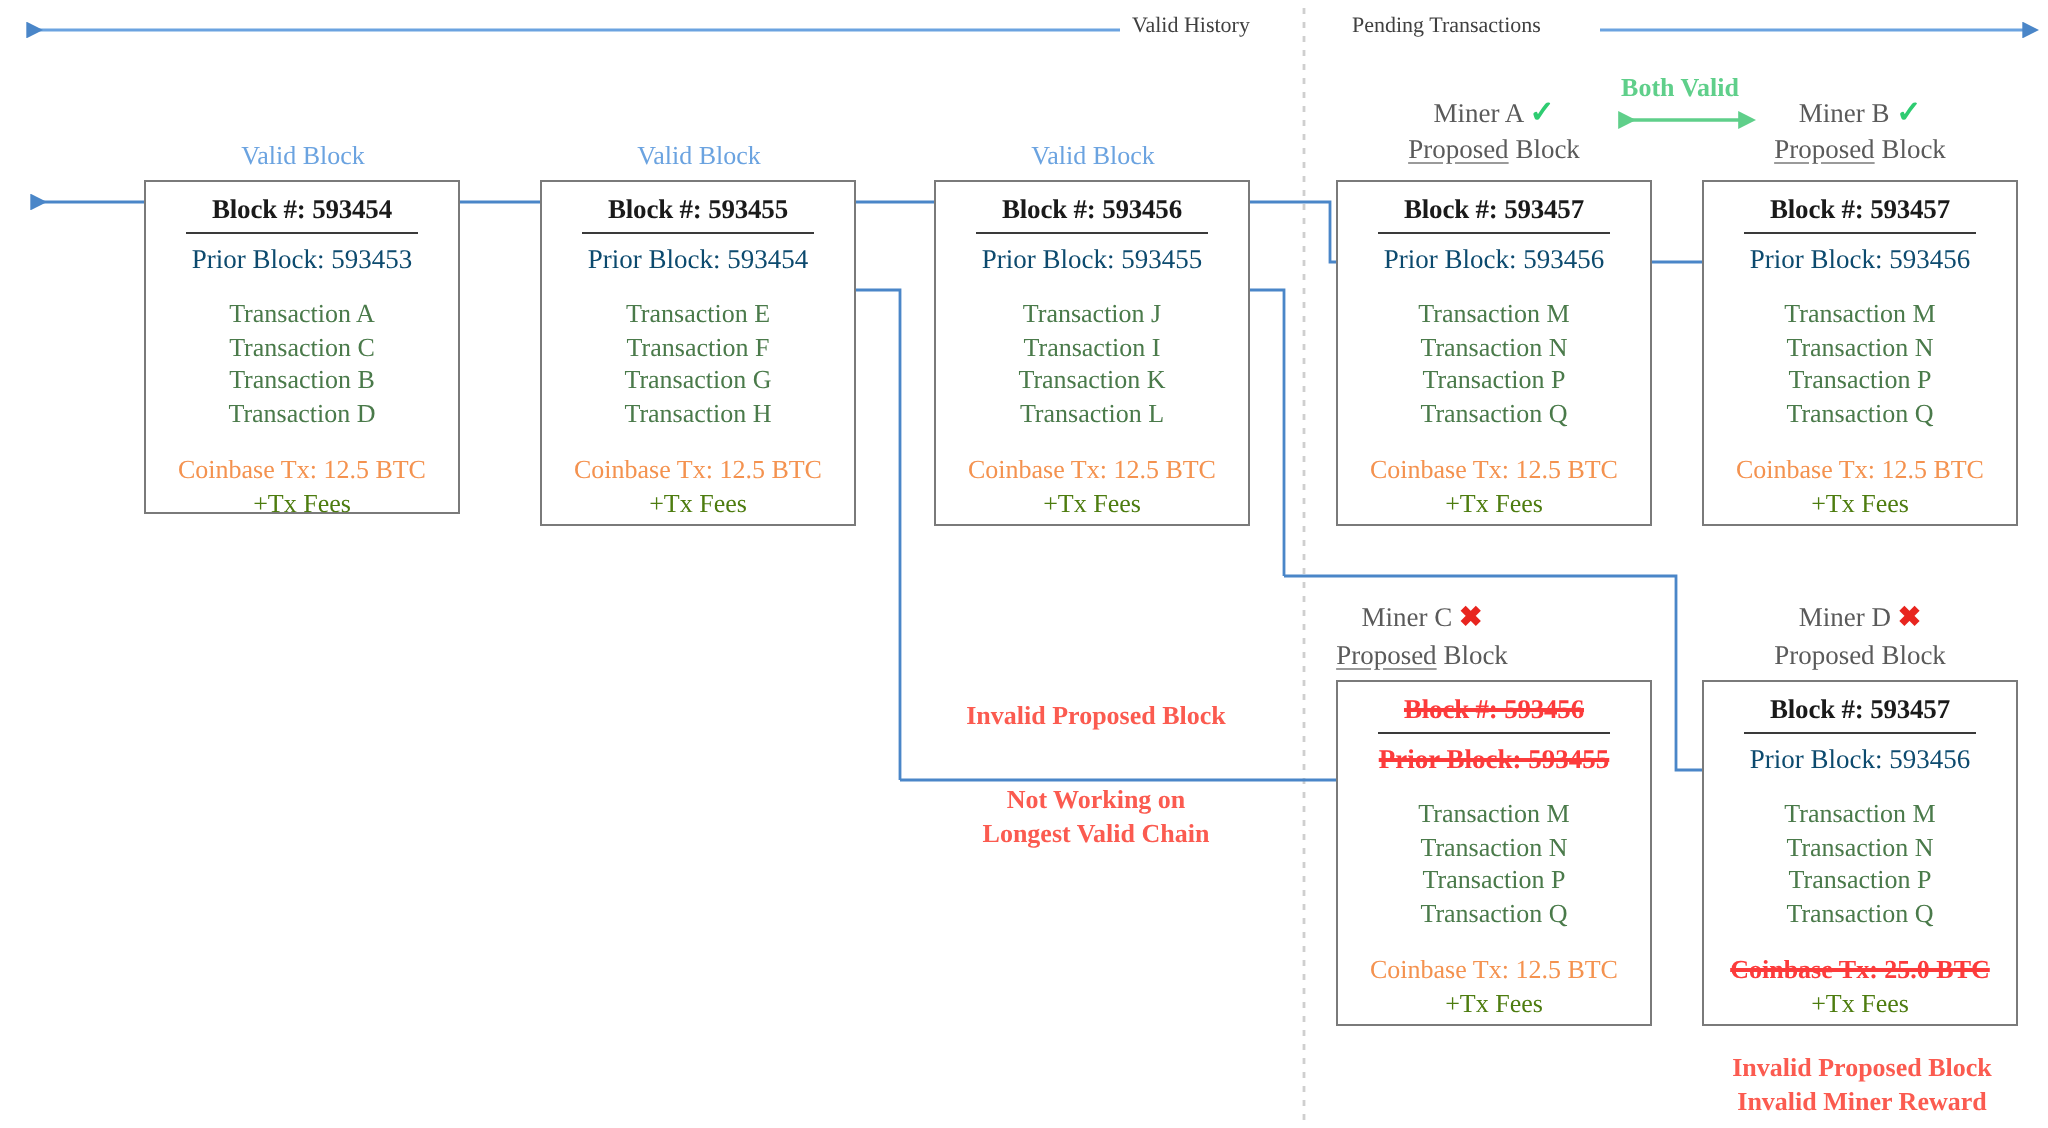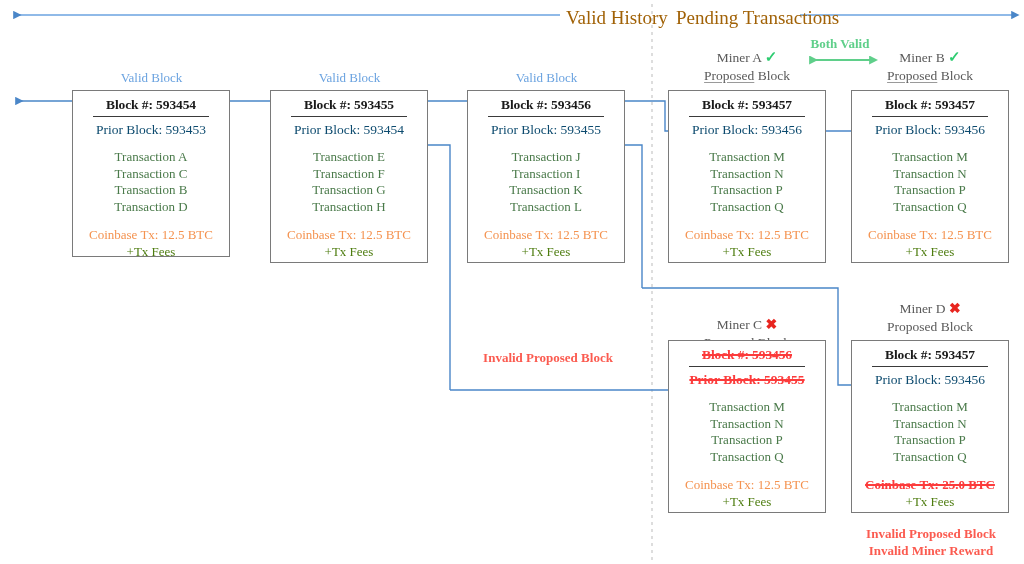--- a/index.html
+++ b/index.html
@@ -8,21 +8,21 @@
     font-family:"Liberation Serif", serif;
     position:relative;overflow:hidden;
   }
   #stage{position:absolute;left:0;top:0;width:1024px;height:564px;}
   #wires{position:absolute;left:0;top:0;width:1024px;height:564px;pointer-events:none;}
 
   .abs{position:absolute;}
 
   
   .hdr-label{
-    position:absolute;font-size:19px;color:#a16207;
+    position:absolute;font-size:11px;color:#404040;
     font-family:"Liberation Serif", serif;white-space:nowrap;
   }
 
   
   .block{
     position:absolute;border:1px solid #7a7a7a;background:#fff;
     box-sizing:border-box;
   }
   .blk-num{
     text-align:center;font-size:13.5px;font-weight:bold;color:#1a1a1a;
@@ -145,21 +145,21 @@
       <span class="tick">✓</span></div>
     <div class="l2"><span class="u">Proposed</span><span> Block</span></div>
   </div>
 
   <div class="cap-miner" style="left:851px;top:48px;width:158px;">
     <div class="l1"><span>Miner B</span>
       <span class="tick">✓</span></div>
     <div class="l2"><span class="u">Proposed</span><span> Block</span></div>
   </div>
 
-  <div class="cap-miner" style="left:668px;top:300px;width:158px;margin-top:16px;">
+  <div class="cap-miner" style="left:632px;top:300px;width:158px;">
     <div class="l1"><span>Miner C</span>
       <span class="cross">✖</span></div>
     <div class="l2"><span class="u">Proposed</span><span> Block</span></div>
   </div>
 
   <div class="cap-miner" style="left:851px;top:300px;width:158px;">
     <div class="l1"><span>Miner D</span>
       <span class="cross">✖</span></div>
     <div class="l2"><span>Proposed</span><span> Block</span></div>
   </div>
@@ -171,20 +171,24 @@
         <path d="M 10 0 L 10 10 L 0 5 z" fill="#5fcf8a"></path>
         </marker>
       <marker id="gR" viewBox="0 0 10 10" refX="1" refY="5" markerWidth="5" markerHeight="5" orient="auto">
         <path d="M 0 0 L 0 10 L 10 5 z" fill="#5fcf8a"></path>
         </marker>
     </defs>
     <path d="M 10 8 L 70 8" stroke="#5fcf8a" stroke-width="1.8" fill="none" marker-start="url(#gL)" marker-end="url(#gR)"></path>
   </svg>
 
   <div class="note-red" style="left:468px;top:349px;width:160px;">Invalid Proposed Block</div>
+  <div class="note-red" style="left:468px;top:391px;width:160px;">
+    <div>Not Working on</div>
+    <div>Longest Valid Chain</div>
+  </div>
   <div class="note-red" style="left:851px;top:525px;width:160px;">
     <div>Invalid Proposed Block</div>
     <div>Invalid Miner Reward</div>
   </div>
 
   <div class="block" style="left:72px;top:90px;width:158px;height:167px;">
     <div class="blk-num">Block #: 593454</div>
     <div class="blk-rule"></div>
     <div class="blk-prior">Prior Block: 593453</div>
     <div class="tx-list">

